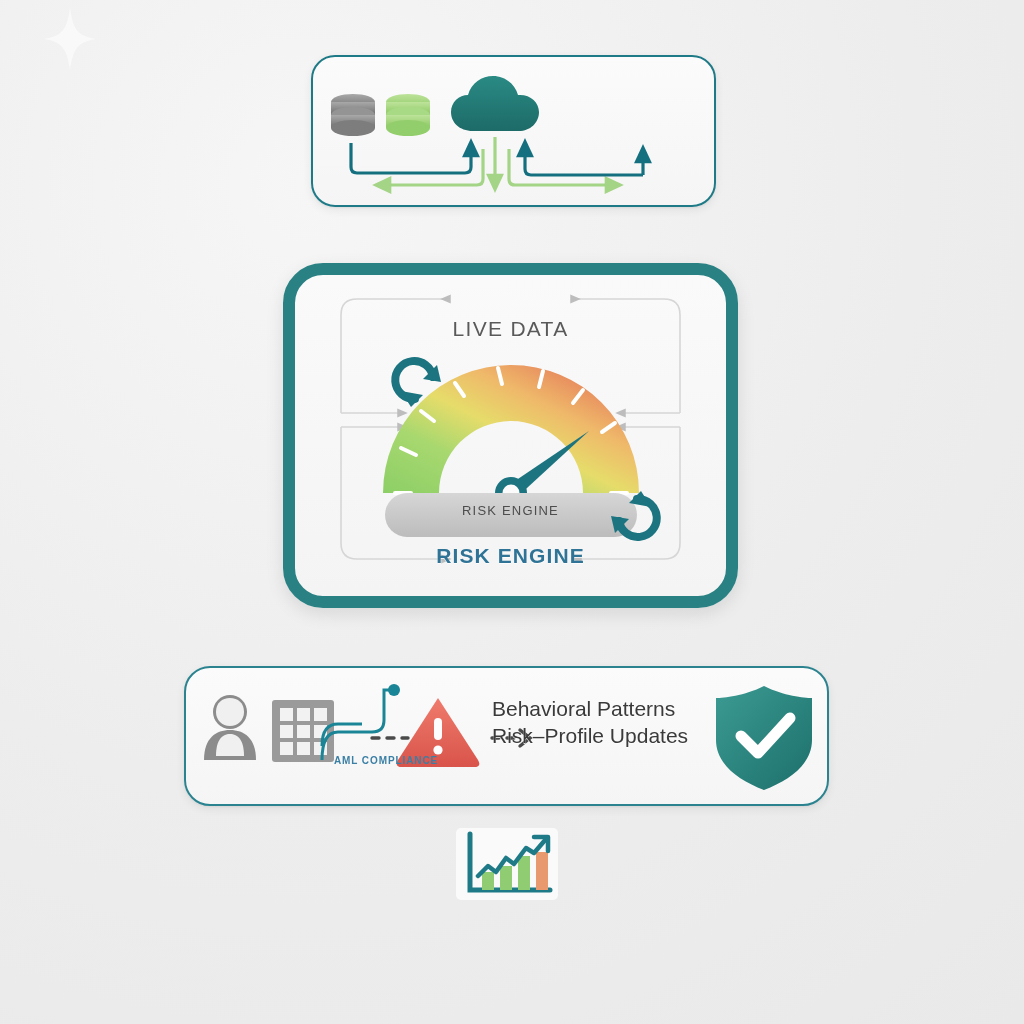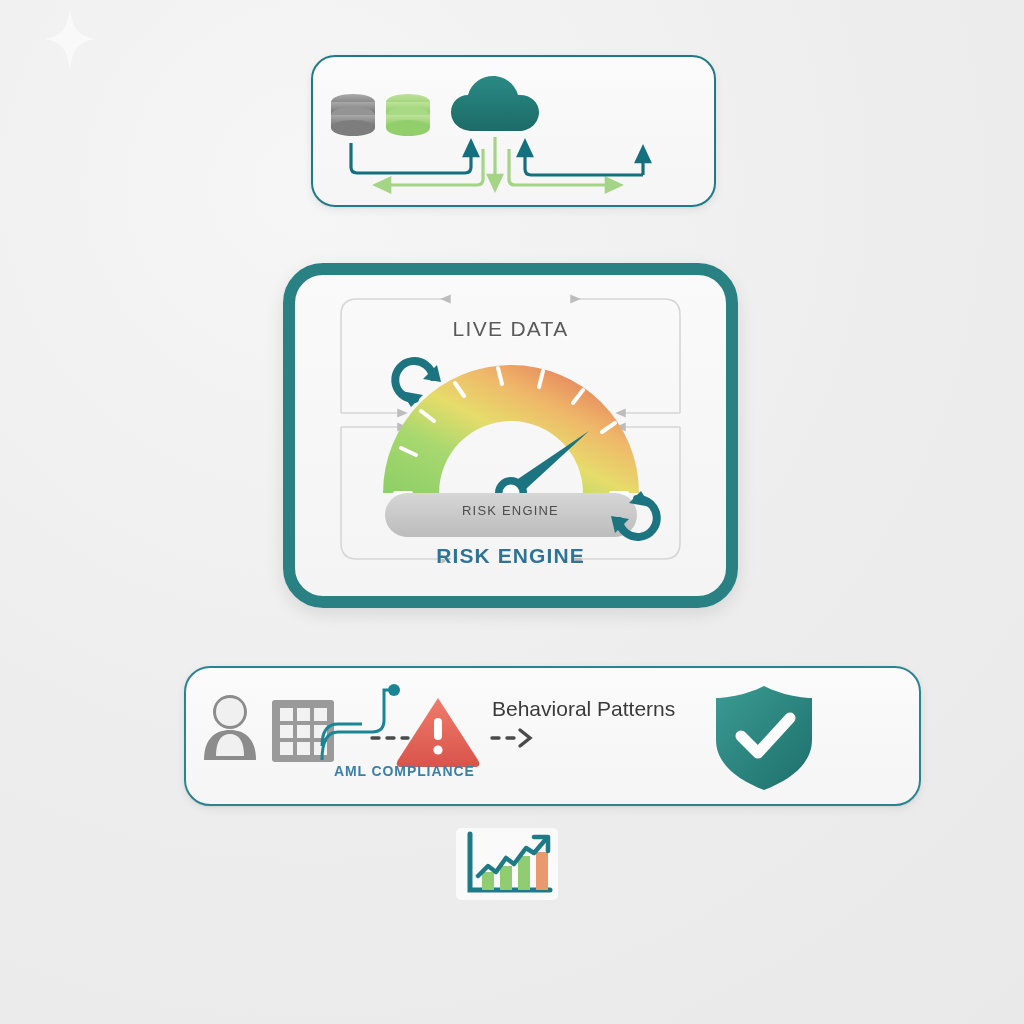--- a/index.html
+++ b/index.html
@@ -85,39 +85,39 @@
     left:50%; transform:translateX(-50%);
     top:228px;
     font-size:13px;
     color:#4d4d4d;
     letter-spacing:1.2px;
     white-space:nowrap;
   }
 
   
   #panel-aml {
-    left:184px; top:666px; width:737px; height:140px;
+    left:184px; top:666px; width:645px; height:140px;
     border:2px solid #2b8390;
     border-radius:26px;
   }
   #panel-aml .inner { position:absolute; inset:0; }
 
   .aml-text {
     position:absolute;
     left:306px; top:28px;
     font-size:21px;
     color:#3a3a3a;
     line-height:1.28;
     white-space:nowrap;
     text-shadow:0 1px 0 rgba(255,255,255,.8);
   }
   .aml-caption {
     position:absolute;
-    left:148px; top:95px;
-    font-size:14px; font-weight:bold;
+    left:148px; top:87px;
+    font-size:10px; font-weight:bold;
     color:#3a7fa5;
     letter-spacing:.9px;
     white-space:nowrap;
   }
 
   
   #footer-icon {
     position:absolute;
     left:452px; top:826px;
     width:110px; height:78px;
@@ -359,20 +359,21 @@
 
         <g>
           <path d="M578 18 C598 28 618 30 626 30 L626 72 C626 96 604 112 578 122
                    C552 112 530 96 530 72 L530 30 C538 30 558 28 578 18 Z" fill="url(#shieldGrad)"></path>
           <path d="M555 68 L572 85 L604 50" fill="none" stroke="#ffffff" stroke-width="11" stroke-linecap="round" stroke-linejoin="round"></path>
         </g>
       </svg>
 
       <div class="aml-text">
         <div>Behavioral Patterns</div>
+        <div>Risk–Profile Updates</div>
       </div>
 
       <div class="aml-caption">AML COMPLIANCE</div>
     </div>
   </div>
 
   <svg id="footer-icon" viewBox="0 0 110 78">
     <rect x="4" y="2" width="102" height="72" rx="5" fill="#fafafa"></rect>
     <g stroke="#1f7a87" stroke-width="5" fill="none" stroke-linecap="round">
       <path d="M18 8 L18 64 L98 64"></path>

